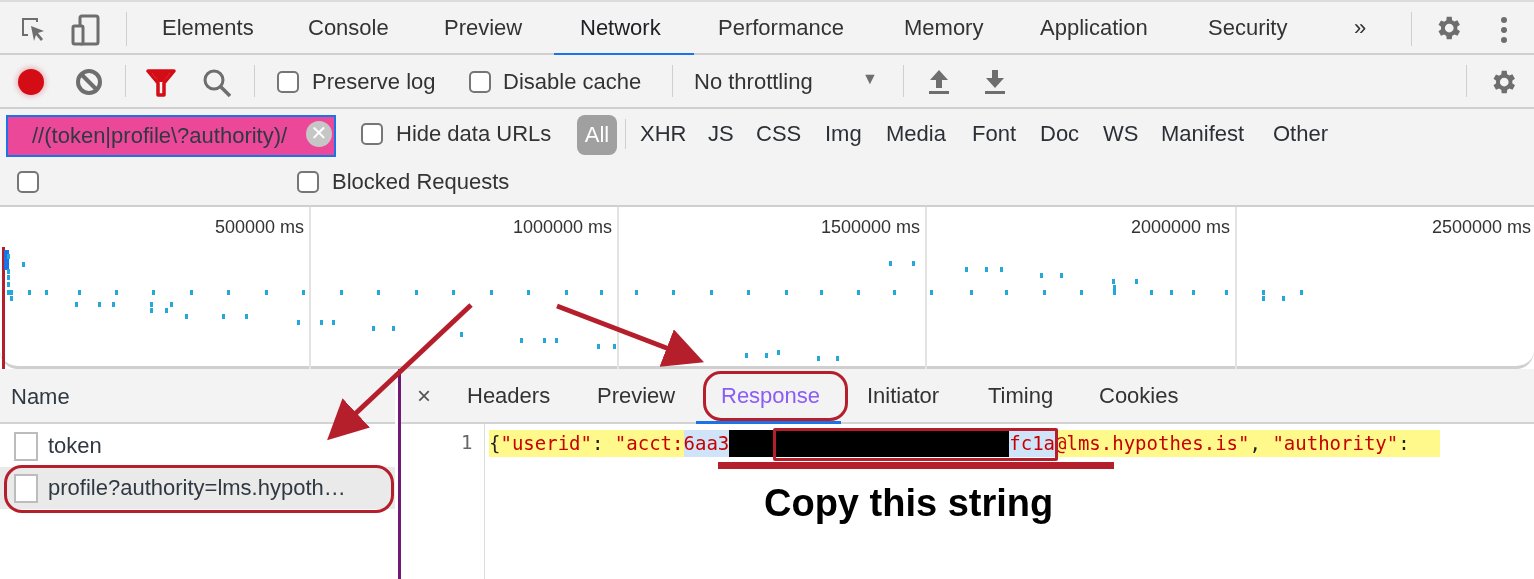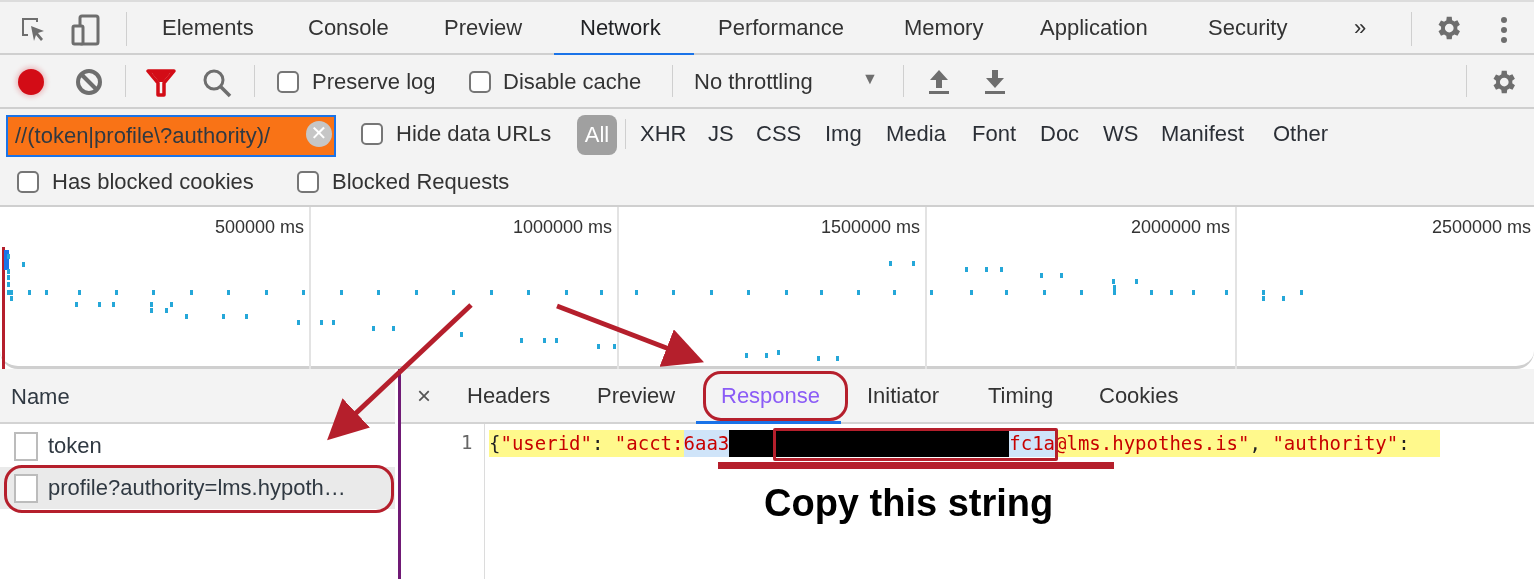--- a/index.html
+++ b/index.html
@@ -16,21 +16,21 @@
   .glyph { position: absolute; font-size: 22px; color: #6e6e6e; }
 
   
   .toolbar { position: absolute; left: 0; top: 55px; width: 1534px; height: 54px; background: #f3f3f3; border-bottom: 2px solid #cfcfcf; }
   .rec { position: absolute; left: 18px; top: 14px; width: 26px; height: 26px; border-radius: 50%; background: #d30c16; box-shadow: 0 0 5px 2px rgba(210,20,30,0.25); }
   .cb { position: absolute; width: 22px; height: 22px; border: 2px solid #767676; border-radius: 5px; background: #fff; }
   .lbl { position: absolute; font-size: 22px; color: #333; white-space: nowrap; }
 
   
   .filterbar { position: absolute; left: 0; top: 109px; width: 1534px; height: 98px; background: #f3f3f3; border-bottom: 2px solid #cfcfcf; }
-  .filter-input { position: absolute; left: 6px; top: 6px; width: 330px; height: 42px; border: 2px solid #1a73e8; background: #f97316; font-size: 22px; line-height: 38px; padding-left: 7px; color: #303942; white-space: nowrap; overflow: hidden; }
+  .filter-input { position: absolute; left: 6px; top: 6px; width: 330px; height: 42px; border: 2px solid #1a73e8; background: #ec4899; font-size: 22px; line-height: 38px; padding-left: 24px; color: #303942; white-space: nowrap; overflow: hidden; }
   .clear-x { position: absolute; left: 306px; top: 12px; width: 26px; height: 26px; border-radius: 50%; background: #c6c6c6; color: #fff; font-size: 20px; line-height: 25px; text-align: center; }
   .pill-all { position: absolute; left: 577px; top: 6px; width: 40px; height: 40px; background: #a0a0a0; border-radius: 8px; color: #fff; font-size: 22px; line-height: 40px; text-align: center; }
   .type-btn { position: absolute; top: 12px; font-size: 22px; color: #2b2f36; }
 
   
   .overview { position: absolute; left: 0; top: 207px; width: 1534px; height: 162px; background: #fff; border-bottom: 3px solid #cfcfcf; border-radius: 18px; }
   .gridline { position: absolute; top: 0; width: 2px; height: 162px; background: #e3e3e3; }
   .tick { position: absolute; top: 10px; font-size: 18px; color: #333; text-align: right; white-space: nowrap; }
   .dot { position: absolute; width: 3px; height: 5px; background: #25a7d8; }
   .red-line { position: absolute; left: 2px; top: 40px; width: 3px; height: 122px; background: #b51f2c; }
@@ -171,21 +171,20 @@
   <div class="type-btn" style="left:756px;">CSS</div>
   <div class="type-btn" style="left:825px;">Img</div>
   <div class="type-btn" style="left:886px;">Media</div>
   <div class="type-btn" style="left:972px;">Font</div>
   <div class="type-btn" style="left:1040px;">Doc</div>
   <div class="type-btn" style="left:1103px;">WS</div>
   <div class="type-btn" style="left:1161px;">Manifest</div>
   <div class="type-btn" style="left:1273px;">Other</div>
 
   <div class="cb" style="left:17px; top:62px;"></div>
-  <div class="lbl" style="left:52px; top:60px;">Has blocked cookies</div>
   <div class="cb" style="left:297px; top:62px;"></div>
   <div class="lbl" style="left:332px; top:60px;">Blocked Requests</div>
 </div>
 
 <div class="overview">
   <div class="gridline" style="left:309px;"></div>
   <div class="gridline" style="left:617px;"></div>
   <div class="gridline" style="left:925px;"></div>
   <div class="gridline" style="left:1235px;"></div>
   <div class="tick" style="right:1230px;">500000 ms</div>

